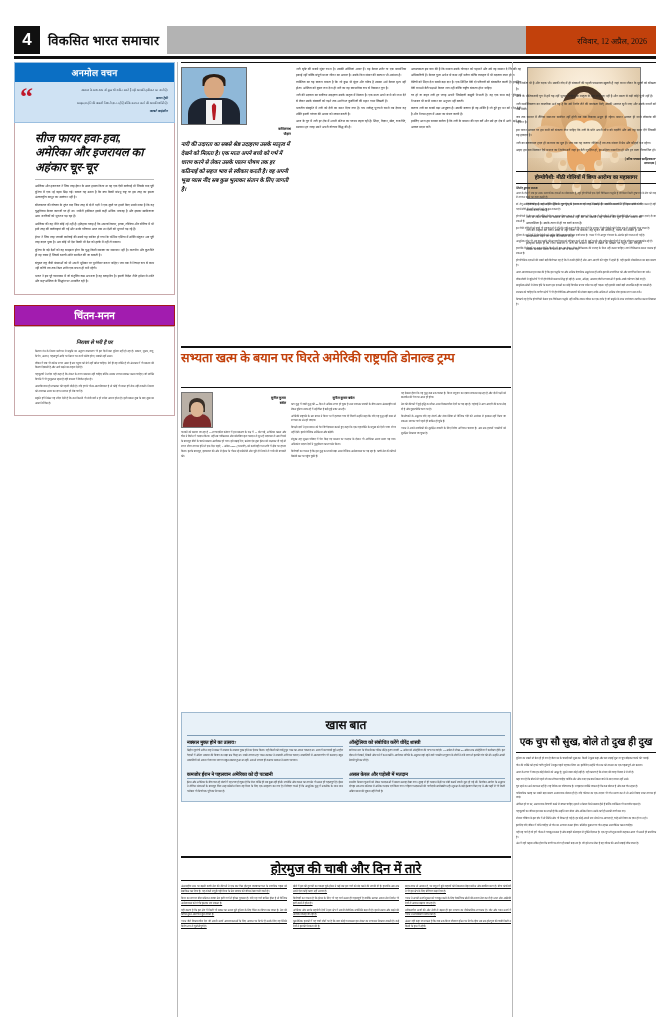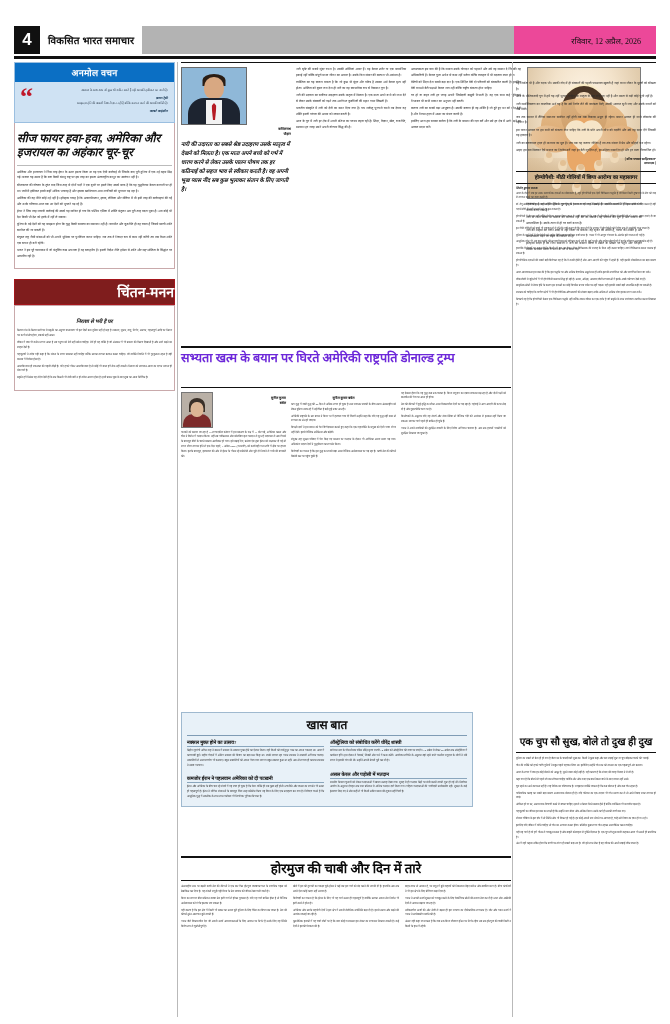--- a/index.html
+++ b/index.html
@@ -16,30 +16,30 @@
   .masthead{
     position:absolute;left:14px;top:26px;width:642px;height:28px;
     background:#b3b3b3;display:flex;align-items:stretch;
   }
   .folio{
     width:26px;background:#111;color:#fff;display:flex;align-items:center;justify-content:center;
     font-family:"Liberation Sans",sans-serif;font-weight:bold;font-size:17px;
   }
   .paper-name{
     background:#fff;display:flex;align-items:center;padding:0 8px;
-    font-weight:bold;font-size:10px;letter-spacing:.2px;white-space:nowrap;
+    font-weight:bold;font-size:13px;letter-spacing:.2px;white-space:nowrap;
   }
   .mast-spacer{flex:1;}
   .section-title{
     background:#fff;display:flex;align-items:center;justify-content:center;
     padding:0 22px;font-weight:bold;font-size:15px;white-space:nowrap;
   }
   .mast-date{
-    background:#ec4899;display:flex;align-items:center;justify-content:flex-end;
-    padding:0 15px;font-size:8px;white-space:nowrap;min-width:112px;
+    background:#c2410c;display:flex;align-items:center;justify-content:flex-end;
+    padding:0 9px;font-size:8px;white-space:nowrap;min-width:112px;
   }
   .mast-rule{position:absolute;left:14px;top:56px;width:642px;height:3px;background:#111;}
 
   
   .body-text{
     font-size:3.05px;line-height:1.82;text-align:justify;color:#2b2b2b;
     letter-spacing:0;word-spacing:.2px;
   }
   .body-text p{margin:0 0 2px 0;}
   .tiny{font-size:2.7px;line-height:1.8;text-align:justify;color:#333;}
@@ -60,30 +60,30 @@
   }
   .anmol-text{flex:1;font-size:3.0px;line-height:1.85;text-align:right;color:#1d2b3a;}
   .anmol-text p{margin:0 0 2px 0;}
   .anmol-author{font-weight:bold;font-size:3.2px;display:block;text-align:right;color:#10304d;}
 
   .sampadkiya-flag{
     margin-top:11px;background:#d8232a;border:1px solid #a4161c;
     text-align:center;color:#fff;font-weight:bold;font-size:15px;padding:2px 0 3px;
     letter-spacing:.5px;
   }
-  .rail-box{border:1px solid #c9a9ab;border-top:none;padding:6px 2px 7px;}
+  .rail-box{border:1px solid #c9a9ab;border-top:none;padding:6px 20px 7px;}
   .ed-headline{
     font-weight:bold;font-size:11.5px;line-height:1.26;text-align:left;margin:2px 0 5px;
     font-style:italic;color:#111;
   }
   .ed-rule{border:0;border-top:1px solid #bbb;margin:4px 0;}
 
   .chintan-flag{
-    margin-top:10px;background:#7f1d1d;border:1px solid #a4161c;color:#fff;
-    text-align:right;font-weight:bold;font-size:14px;padding:2px 0 3px;
+    margin-top:10px;background:#a21caf;border:1px solid #a4161c;color:#fff;
+    text-align:center;font-weight:bold;font-size:10px;padding:2px 0 3px;
   }
   .chintan-sub{
     text-align:center;font-weight:bold;font-style:italic;font-size:5.2px;
     margin:5px 0 4px;color:#111;
   }
 
   
   .main-top{position:absolute;left:181px;top:62px;width:475px;}
   .main-headline{
     font-weight:bold;font-size:14.6px;line-height:1.16;letter-spacing:-.2px;
@@ -173,21 +173,21 @@
     position:absolute;left:0;bottom:0;width:112px;height:40px;
     background:linear-gradient(180deg,rgba(214,180,136,.25),#cdb089 70%,#c4a57c 100%);
   }
   .dm-child{position:absolute;width:9px;height:11px;border-radius:50% 50% 45% 45%;background:#efd9b8;}
   .dm-child i{position:absolute;left:1.5px;top:0;width:6px;height:6px;border-radius:50%;background:#e3c094;}
 
   
   .mid{position:absolute;left:181px;top:346px;width:330px;}
   .mid-rule-top{border:0;border-top:2px solid #111;margin:0 0 3px 0;}
   .mid-headline{
-    font-weight:bold;font-size:12.6px;line-height:1.16;margin:0 0 21px;color:#6d28d9;white-space:nowrap;
+    font-weight:bold;font-size:12.6px;line-height:1.16;margin:0 0 21px;color:#c2410c;white-space:nowrap;
   }
   .mid-grid{display:flex;gap:5px;}
   .mcol{width:105px;}
   .author-chip{display:flex;gap:4px;margin-bottom:3px;}
   .author-photo{
     width:30px;height:34px;border:1px solid #777;background:#b9b0a6;position:relative;overflow:hidden;flex:0 0 auto;
   }
   .author-photo .h{position:absolute;left:50%;top:5px;transform:translateX(-50%);width:16px;height:14px;border-radius:50% 50% 0 0;background:#3a3028;}
   .author-photo .f{position:absolute;left:50%;top:9px;transform:translateX(-50%);width:13px;height:15px;border-radius:46%;background:#dcb695;}
   .author-photo .b{position:absolute;left:50%;bottom:0;transform:translateX(-50%);width:28px;height:13px;background:#7d2b2b;border-radius:10px 10px 0 0;}
@@ -203,38 +203,38 @@
   .rc-sub{font-size:3.1px;font-style:italic;font-weight:bold;margin:0 0 2px;color:#222;}
 
   .rc-bottom{position:absolute;left:516px;top:736px;width:140px;}
   .rc-bottom-head{
     font-weight:bold;font-size:10.2px;line-height:1.2;margin:0 0 4px;color:#0a0a0a;
     text-align:center;white-space:nowrap;
   }
 
   
   .khas{
-    position:absolute;left:181px;top:712px;width:292px;
+    position:absolute;left:181px;top:712px;width:330px;
     border:1px solid #9fb9cf;background:#e8f1f8;box-sizing:border-box;padding:3px 5px 6px;
   }
   .khas-title{
     text-align:center;font-weight:bold;font-size:12px;color:#111;margin:0 0 3px;
     border-bottom:1px solid #7f9cb5;padding-bottom:2px;
   }
   .khas-grid{display:flex;gap:6px;}
   .khas-col{flex:1;}
   .khas-sub{
     font-weight:bold;font-size:4.9px;margin:0 0 2px;color:#111;
     border-bottom:1px solid #8aa6bd;padding-bottom:1px;
   }
   .khas-sub2{font-weight:bold;font-size:4.9px;margin:7px 0 2px;color:#111;
     border-bottom:1px solid #8aa6bd;padding-bottom:1px;}
 
   
-  .hormuz{position:absolute;left:181px;top:856px;width:330px;}
+  .hormuz{position:absolute;left:181px;top:856px;width:330px;text-decoration:underline;}
   .hormuz-rule{border:0;border-top:2px solid #111;margin:0 0 3px;}
   .hormuz-head{
     text-align:center;font-weight:bold;font-size:13.2px;line-height:1.15;margin:0 0 4px;color:#080808;
   }
   .hormuz-grid{display:flex;gap:6px;}
   .hormuz-col{flex:1;}
 
   
   .vrule{position:absolute;width:1px;background:#b9b9b9;}
 </style>

